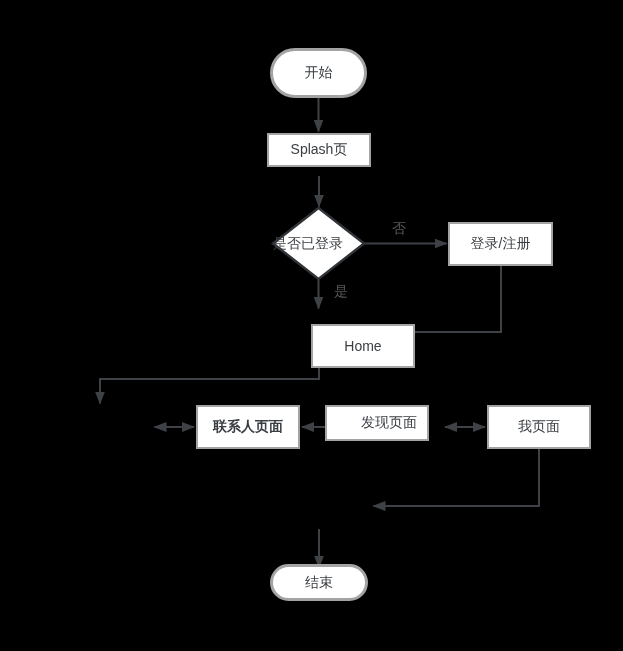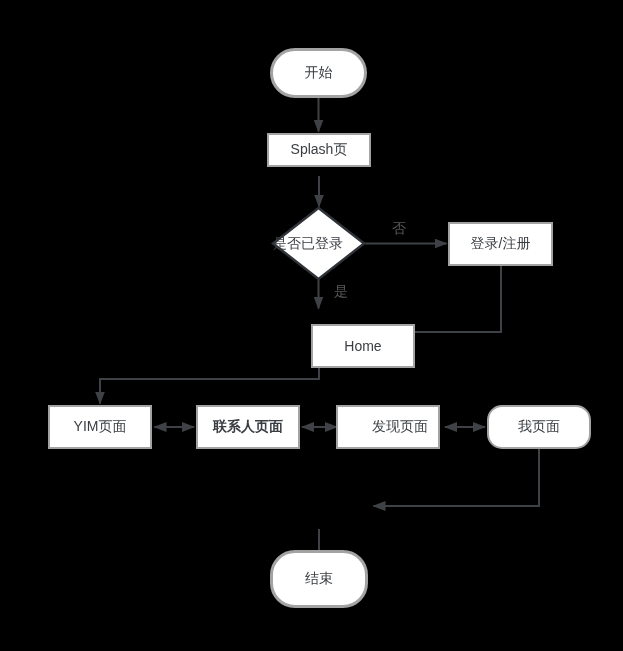--- a/index.html
+++ b/index.html
@@ -13,24 +13,24 @@
     display:flex;align-items:center;justify-content:center;
     font-size:14px;color:#3a3e42;box-sizing:border-box;white-space:nowrap;
   }
   .terminator{border-radius:25px;border-width:3px;}
   #node-start  {left:270px;top:48px; width:97px; height:50px;}
   #node-splash {left:267px;top:133px;width:104px;height:34px;}
   #node-login  {left:448px;top:222px;width:105px;height:44px;}
   #node-home   {left:267px;top:324px;width:104px;height:44px;margin-left:44px;}
   #node-yim    {left:48px; top:405px;width:104px;height:44px;}
   #node-contacts{left:196px;top:405px;width:104px;height:44px;font-weight:bold;}
-  #node-discover{left:336px;top:405px;width:104px;height:44px;padding-left:24px;}
-  #node-me     {left:487px;top:405px;width:104px;height:44px;border-radius:15px;}
+  #node-discover{left:325px;top:405px;width:104px;height:36px;padding-left:24px;}
+  #node-me     {left:487px;top:405px;width:104px;height:44px;}
   #node-logout {left:267px;top:484px;width:104px;height:45px;}
-  #node-end    {left:270px;top:550px;width:98px; height:58px;}
+  #node-end    {left:270px;top:564px;width:98px; height:37px;}
   .diamond-label{
     position:absolute;z-index:2;left:273px;top:209px;width:92px;height:69px;
     display:flex;align-items:center;justify-content:flex-start;
     font-size:14px;color:#3a3e42;
   }
   .edge-label{
     position:absolute;z-index:2;font-size:14px;color:#58595b;line-height:1;
   }
   #label-no {left:392px;top:221px;}
   #label-yes{left:334px;top:284px;}
@@ -78,23 +78,20 @@
   <div class="edge-label" id="label-yes">是</div>
 
   <div class="node" id="node-login">
     <span>登录/注册</span>
   </div>
 
   <div class="node" id="node-home">
     <span>Home</span>
   </div>
 
-  <div class="node" id="node-yim">
-    <span>YIM页面</span>
-  </div>
 
   <div class="node" id="node-contacts">
     <span>联系人页面</span>
   </div>
 
   <div class="node" id="node-discover">
     <span>发现页面</span>
   </div>
 
   <div class="node" id="node-me">

